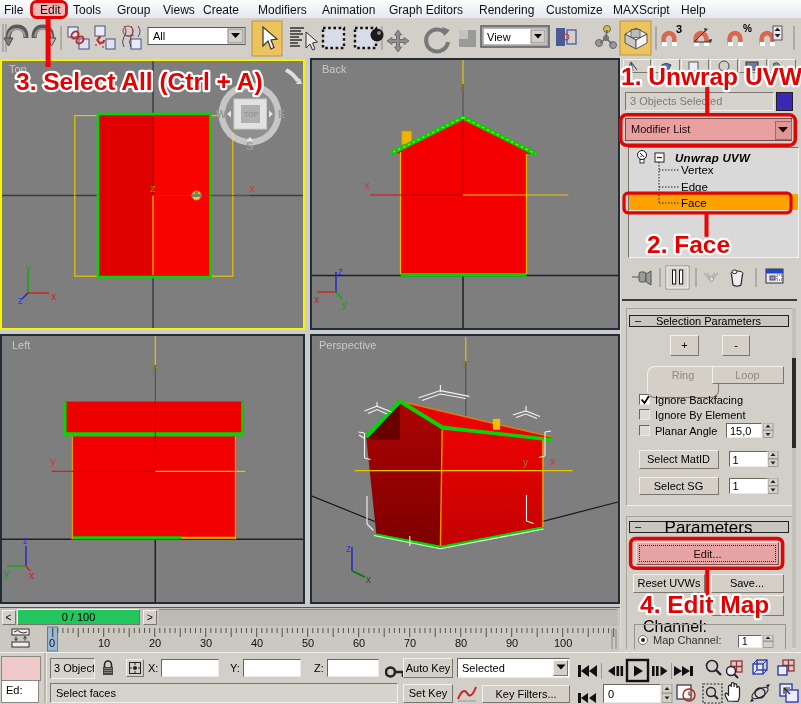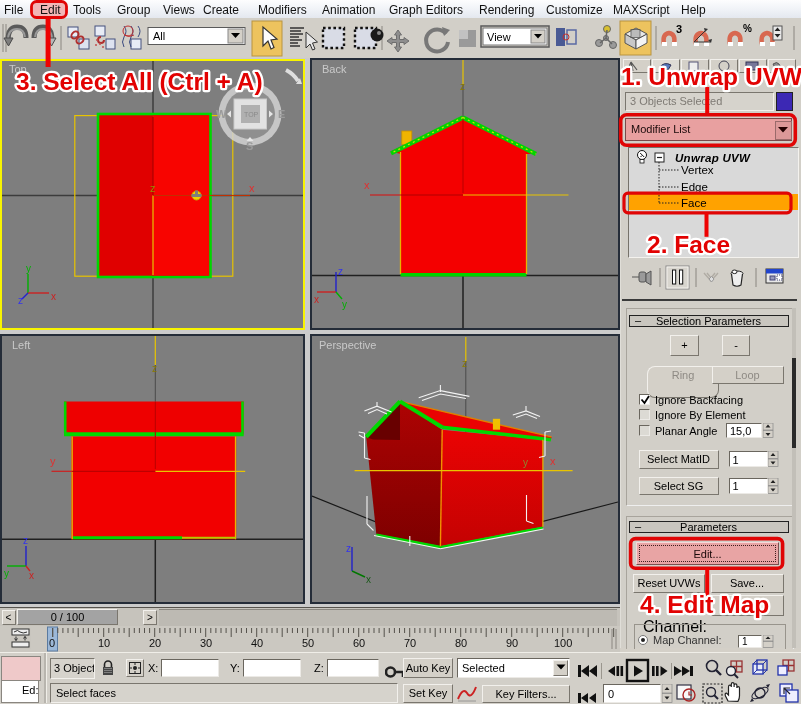--- a/index.html
+++ b/index.html
@@ -441,21 +441,21 @@
       </svg>
 <div class="btn" style="left:17.5px;top:418.5px;width:80px;height:18.5px;line-height:17px;">Select SG</div>
 <div class="whitefield" style="left:107.5px;top:419.5px;width:39px;height:16px;font-size:11px;padding:1.5px 0 0 3px;">1</div>
 <svg class="abs" style="left:147px;top:419.5px;" width="11" height="16">
         <rect x="0" y="0" width="10" height="7.5" fill="#d4d0c8" stroke="#888" stroke-width="0.7"></rect>
         <rect x="0" y="8" width="10" height="7.5" fill="#d4d0c8" stroke="#888" stroke-width="0.7"></rect>
         <path d="M2.5 5 l2.5-3 2.5 3Z M2.5 10.5 l2.5 3 2.5-3Z" fill="#222"></path>
       </svg>
 
 <div class="abs" style="left:5px;top:458px;width:166px;height:132px;border:1px solid #a8a49c;border-right-color:#eee;border-bottom:none;"></div>
-<div class="abs" style="left:7.5px;top:462.5px;width:160px;height:12px;background:#c9c6bf;border:1px solid #222;font-size:11px;text-align:center;line-height:11px;box-sizing:border-box;">Parameters</div>
+<div class="abs" style="left:7.5px;top:462.5px;width:160px;height:12px;background:#c9c6bf;border:1px solid #222;font-size:17px;text-align:center;line-height:11px;box-sizing:border-box;">Parameters</div>
 <span class="abs" style="left:14px;top:462.5px;font-size:11px;line-height:11px;">–</span>
 <div class="abs" style="left:15px;top:484px;width:143px;height:23px;background:#e8a4a4;border-top:1px solid #f8d8d8;border-left:1px solid #f8d8d8;border-right:1px solid #7a5050;border-bottom:1px solid #7a5050;box-sizing:border-box;">
 <div style="position:absolute;left:2px;top:2px;right:2px;bottom:2px;border:1px dotted #402020;font-size:11px;text-align:center;line-height:17px;color:#1a0808;">Edit...</div>
 </div>
 <div class="btn" style="left:12px;top:516px;width:72px;height:18.5px;line-height:17px;">Reset UVWs</div>
 <div class="btn" style="left:89.5px;top:516px;width:73px;height:18.5px;line-height:17px;">Save...</div>
 <div class="btn" style="left:89.5px;top:537px;width:73px;height:21px;"></div>
 <span class="abs" style="left:22px;top:560px;font-size:16px;">Channel:</span>
 <div class="abs" style="left:13px;top:566px;width:150px;height:24px;border:1px solid #98948c;border-bottom:none;"></div>
 <svg class="abs" style="left:16px;top:574px;" width="150" height="16">
@@ -468,21 +468,21 @@
         <rect x="0" y="0" width="10" height="6" fill="#d4d0c8" stroke="#888" stroke-width="0.7"></rect>
         <rect x="0" y="6.5" width="10" height="6" fill="#d4d0c8" stroke="#888" stroke-width="0.7"></rect>
         <path d="M2.5 4 l2.5-2.5 2.5 2.5Z" fill="#222"></path>
       </svg>
 
 <div class="abs" style="left:170.5px;top:250px;width:4.5px;height:340px;background:#c2bfb8;"></div>
 <div class="abs" style="left:170.5px;top:300px;width:4.5px;height:90px;background:#2a2a2a;"></div>
 </div>
 <div id="tslider" class="abs" style="border-top:1px solid #55524c;box-sizing:border-box;">
 <div class="btn" style="left:1.5px;top:1.5px;width:14px;height:15px;line-height:14px;font-size:10px;">&lt;</div>
-<div class="btn" style="left:17px;top:1px;width:101px;height:16px;line-height:15px;background:#a3a3a3;">0 / 100</div>
+<div class="btn" style="left:17px;top:1px;width:123px;height:16px;line-height:15px;background:#22c55e;">0 / 100</div>
 <div class="btn" style="left:143px;top:1.5px;width:14px;height:15px;line-height:14px;font-size:10px;">&gt;</div>
 <div class="abs" style="left:159px;top:1px;width:458px;height:17px;background:#bdbab3;border-top:1px solid #8a8780;"></div>
 </div>
 <div id="ruler" class="abs">
 <svg width="620" height="26">
 <g transform="translate(10,2)">
 <rect x="0" y="0" width="21" height="21" fill="#c9c6bf"></rect>
 <rect x="2" y="1" width="17" height="6" fill="#eee" stroke="#333" stroke-width="1"></rect>
 <path d="M4 4 q4 -3 6 0 q3 2 7 0" stroke="#333" fill="none" stroke-width="1"></path>
 <rect x="2" y="14" width="17" height="5" fill="#eee" stroke="#333" stroke-width="1"></rect>
@@ -507,21 +507,21 @@
 <text x="455" y="21">80</text>
 <text x="506" y="21">90</text>
 <text x="554" y="21">100</text>
 </g>
 <path d="M612 3 v20 M616 3 v20" stroke="#8a8680" fill="none"></path>
 </svg>
 </div>
 <div id="statusbar" class="abs" style="border-top:1px solid #f0eee8;box-sizing:border-box;">
 
 <div class="abs" style="left:1px;top:3px;width:38px;height:23px;background:#efc9c9;border:1px solid #8a8680;"></div>
-<div class="abs" style="left:1px;top:27px;width:38px;height:23px;background:#ffffff;border:1px solid #8a8680;font-size:11px;padding:3px 0 0 20px;box-sizing:border-box;">Ed:</div>
+<div class="abs" style="left:1px;top:27px;width:38px;height:23px;background:#ffffff;border:1px solid #8a8680;font-size:11px;padding:3px 0 0 4px;box-sizing:border-box;">Ed:</div>
 <div class="abs" style="left:44px;top:0px;width:2px;height:50px;background:#b8b5ae;border-right:1px solid #f0eee8;"></div>
 
 <div class="sunk" style="left:50px;top:4.5px;width:45px;height:21px;background:#d6d3cc;line-height:19px;padding-left:3px;white-space:nowrap;overflow:hidden;">3 Object:</div>
 <svg class="abs" style="left:101px;top:6px;" width="14" height="18">
 <path d="M3.5 8 v-2.5 a3.5 3.5 0 0 1 7 0 V8" stroke="#222" stroke-width="1.6" fill="none"></path>
 <rect x="2" y="8" width="10" height="8" fill="#444"></rect>
 <path d="M3 9.5 h8 M3 11.5 h8 M3 13.5 h8" stroke="#999" stroke-width="0.7"></path>
 </svg>
 <div class="btn" style="left:126px;top:6px;width:18px;height:18px;"></div>
 <svg class="abs" style="left:129px;top:9px;" width="12" height="12">

